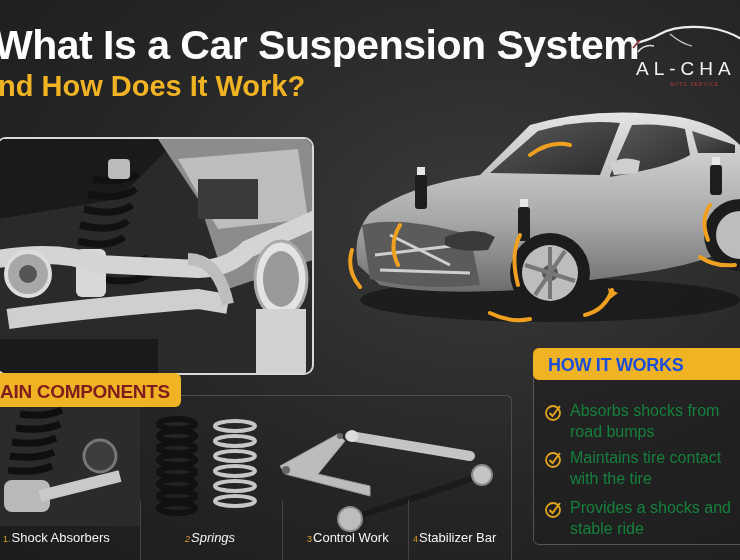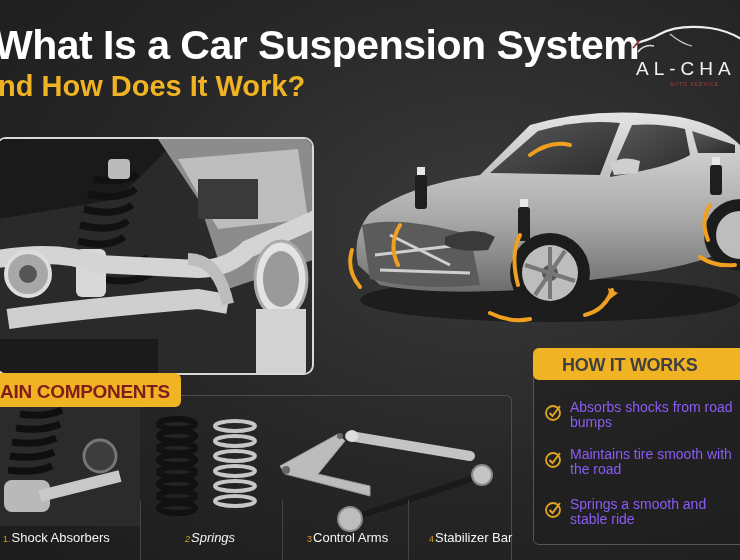--- a/index.html
+++ b/index.html
@@ -42,27 +42,27 @@
   
   .hiw-panel {
     position: absolute; left: 533px; top: 370px; width: 220px; height: 175px;
     border: 1px solid #555; border-radius: 6px; background: rgba(30,30,30,0.6);
   }
   .hiw-header {
     position: absolute; left: 533px; top: 348px; width: 220px; height: 32px;
     background: #f0b323; border-radius: 6px 0 0 6px;
   }
   .hiw-title {
-    position: absolute; left: 29px; top: 7px; font-size: 18px; font-weight: 700;
-    color: #404040; letter-spacing: -0.3px; white-space: nowrap;
+    position: absolute; left: 15px; top: 7px; font-size: 18px; font-weight: 700;
+    color: #1d4ed8; letter-spacing: -0.3px; white-space: nowrap;
   }
   .hiw-item { position: absolute; left: 545px; width: 190px; }
   .hiw-item .check { position: absolute; left: 0; top: 3px; }
   .hiw-item .txt {
-    position: absolute; left: 25px; top: 0; font-size: 14px; line-height: 15px; color: #8b5cf6;
+    position: absolute; left: 25px; top: 0; font-size: 16px; line-height: 21px; color: #15803d;
   }
   
   .mc-panel {
     position: absolute; left: 0; top: 395px; width: 512px; height: 165px;
     border: 1px solid #4d4d4d; border-left: none; border-bottom: none;
     border-radius: 0 6px 0 0;
   }
   .mc-header {
     position: absolute; left: -4px; top: 373px; width: 185px; height: 34px;
     background: #f0b323; border-radius: 0 6px 6px 0;
@@ -211,30 +211,30 @@
   </span>
   <span class="txt">Absorbs shocks from road bumps</span>
 </div>
 <div class="hiw-item" style="top:447px;">
   <span class="check">
     <svg width="18" height="18" viewBox="0 0 18 18">
         <circle cx="8" cy="10" r="7" stroke="#e0a41e" stroke-width="1.8" fill="none"></circle>
         <path d="M4.5 10 L7.5 13 L15 3" stroke="#e0a41e" stroke-width="2" fill="none"></path>
       </svg>
   </span>
-  <span class="txt">Maintains tire smooth with the road</span>
+  <span class="txt">Maintains tire contact with the tire</span>
 </div>
 <div class="hiw-item" style="top:497px;">
   <span class="check">
     <svg width="18" height="18" viewBox="0 0 18 18">
         <circle cx="8" cy="10" r="7" stroke="#e0a41e" stroke-width="1.8" fill="none"></circle>
         <path d="M4.5 10 L7.5 13 L15 3" stroke="#e0a41e" stroke-width="2" fill="none"></path>
       </svg>
   </span>
-  <span class="txt">Springs a smooth and stable ride</span>
+  <span class="txt">Provides a shocks and stable ride</span>
 </div>
 
 <div class="mc-panel">
   <svg width="512" height="165" viewBox="0 0 512 165" style="position:absolute;left:0;top:0;">
 
     <g>
       <rect x="0" y="0" width="140" height="130" fill="#2b2b2b"></rect>
       <g stroke="#0f0f0f" stroke-width="7" fill="none">
         <path d="M20 18 Q45 22 62 14"></path>
         <path d="M16 32 Q42 36 60 28"></path>
@@ -290,17 +290,17 @@
   <div class="mc-title">AIN COMPONENTS</div>
 </div>
 
 <div class="comp-label" style="left:3px;">
   <span class="num">1.</span><span>Shock Absorbers</span>
 </div>
 <div class="comp-label" style="left:185px;font-style:italic;">
   <span class="num">2</span><span>Springs</span>
 </div>
 <div class="comp-label" style="left:307px;">
-  <span class="num">3</span><span>Control Arms</span>
-</div>
-<div class="comp-label" style="left:429px;">
+  <span class="num">3</span><span>Control Work</span>
+</div>
+<div class="comp-label" style="left:413px;">
   <span class="num">4</span><span>Stabilizer Bar</span>
 </div>
 
 </body></html>

